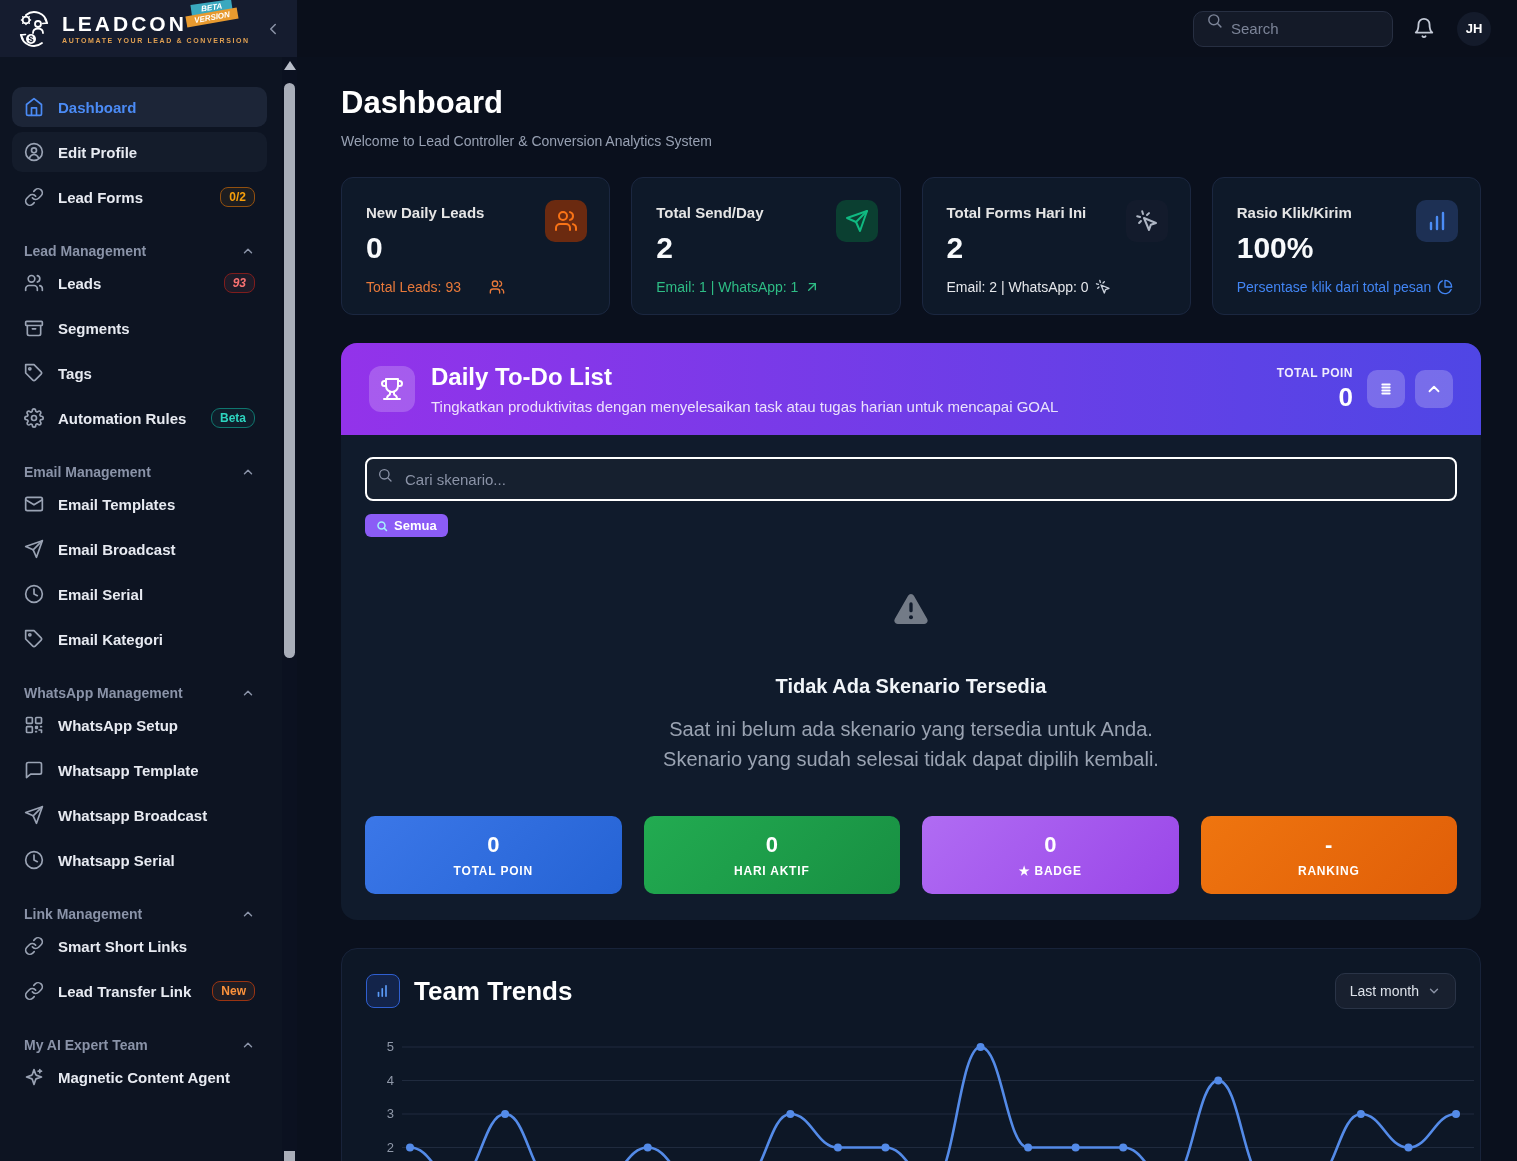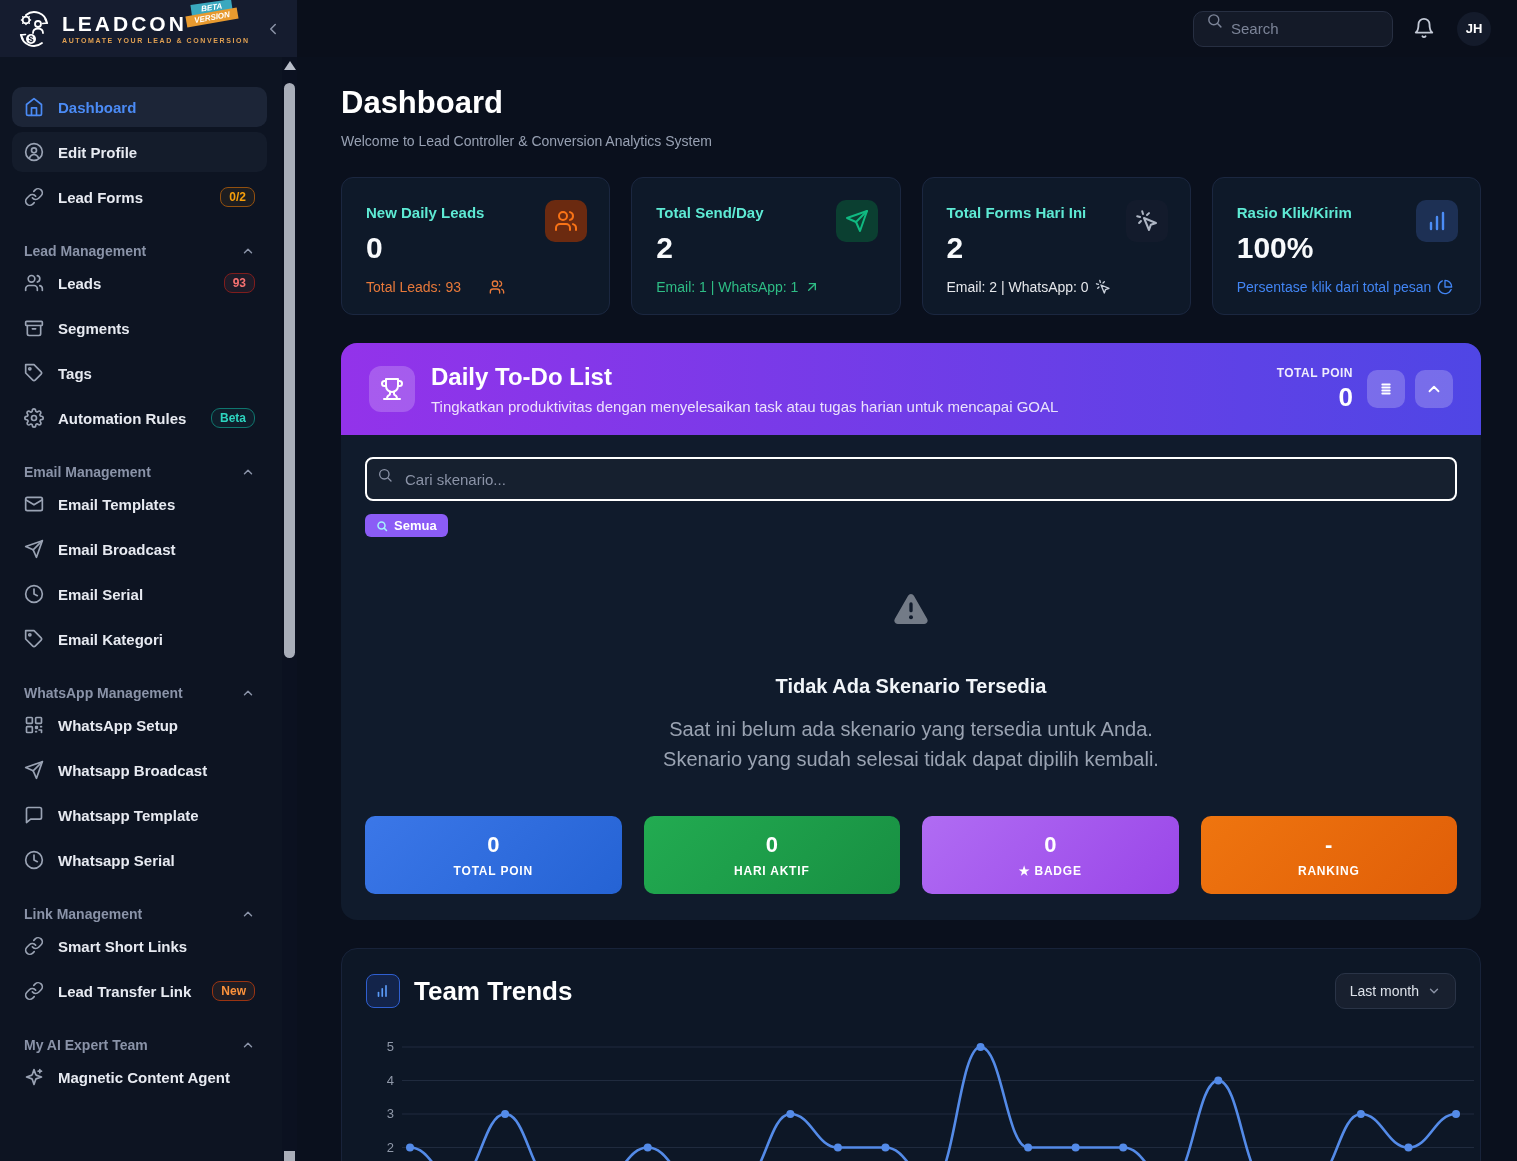--- a/index.html
+++ b/index.html
@@ -22,21 +22,21 @@
   .sidebar-nav { flex:1; padding:30px 30px 10px 12px; overflow:hidden; }
   .nav-item { display:flex; align-items:center; gap:14px; padding:10px 12px; border-radius:10px; font-size:15px; font-weight:bold; color:#e7eaf1; margin-bottom:5px; cursor:pointer; }
   .nav-item svg { width:20px; height:20px; stroke:#9aa3b4; flex-shrink:0; }
   .nav-item.active { background:#1c2537; color:#4b8bf5; }
   .nav-item.active svg { stroke:#4b8bf5; }
   .nav-item.subtle { background:#141c2b; }
   .nav-section { display:flex; justify-content:space-between; align-items:center; color:#8a93a8; font-size:14px; font-weight:bold; padding:6px 12px 4px; margin-top:20px; cursor:pointer; }
   .nav-section svg { width:14px; height:14px; stroke:#8a93a8; }
   .badge { margin-left:auto; font-size:12px; font-weight:bold; padding:2px 8px; border-radius:8px; }
   .badge-orange { color:#f59e0b; border:1px solid #92500f; background:rgba(245,158,11,0.07); }
-  .badge-red { color:#f87171; border:1px solid #7f1d1d; background:rgba(248,113,113,0.08); }
+  .badge-red { color:#f87171; border:1px solid #7f1d1d; background:rgba(248,113,113,0.08);font-style:italic; }
   .badge-teal { color:#2dd4bf; border:1px solid #0f766e; background:rgba(45,212,191,0.06); border-radius:9px; }
   .badge-new { color:#fb923c; border:1px solid #9a3412; background:rgba(251,146,60,0.08); }
 
   .sb-scroll { position:absolute; top:57px; right:0; bottom:0; width:15px; background:#0b1120; }
   .sb-arrow-up { position:absolute; top:4px; left:2px; width:0; height:0; border-left:6px solid transparent; border-right:6px solid transparent; border-bottom:9px solid #b9bec9; }
   .sb-thumb { position:absolute; top:26px; left:2px; width:11px; height:575px; background:#a9aeb9; border-radius:6px; }
   .sb-arrow-down { position:absolute; bottom:0; left:2px; width:11px; height:10px; background:#a9aeb9; }
 
   
   .main { flex:1; display:flex; flex-direction:column; min-width:0; }
@@ -49,21 +49,21 @@
   .bell svg { width:22px; height:22px; stroke:#c3c9d6; }
   .avatar { width:34px; height:34px; border-radius:50%; background:#141b2b; color:#fff; font-size:13px; font-weight:bold; display:flex; align-items:center; justify-content:center; cursor:pointer; }
 
   .content { padding:28px 36px 0 44px; overflow:hidden; }
   .page-title { font-size:31px; font-weight:bold; color:#ffffff; }
   .page-subtitle { font-size:14px; color:#98a1b3; margin-top:12px; }
 
   
   .stats-row { display:flex; gap:21px; margin-top:28px; }
   .stat-card { flex:1; height:138px; background:#0e1929; border:1px solid #1b2740; border-radius:12px; padding:26px 24px; position:relative; }
-  .stat-title { font-size:15px; font-weight:bold; color:#5eead4; }
+  .stat-title { font-size:15px; font-weight:bold; color:#e5e5e5; }
   .stat-value { font-size:30px; font-weight:bold; color:#f8fafc; margin-top:10px; }
   .stat-footer { font-size:14px; margin-top:14px; display:flex; align-items:center; gap:6px; }
   .stat-footer svg { width:16px; height:16px; }
   .f-orange { color:#e8793a;gap:28px; } .f-orange svg { stroke:#e8793a; }
   .f-green { color:#2ebd85; } .f-green svg { stroke:#2ebd85; }
   .f-gray { color:#e5e7eb; } .f-gray svg { stroke:#cbd2dd; }
   .f-blue { color:#4285f4; } .f-blue svg { stroke:#4285f4; }
   .stat-icon { position:absolute; top:22px; right:22px; width:42px; height:42px; border-radius:10px; display:flex; align-items:center; justify-content:center; }
   .stat-icon svg { width:24px; height:24px; }
   .si-orange { background:#6b2a10; } .si-orange svg { stroke:#f97316; }
@@ -261,30 +261,30 @@
         <svg viewBox="0 0 24 24" fill="none" stroke-width="2" stroke-linecap="round" stroke-linejoin="round">
             <rect x="3" y="3" width="7" height="7" rx="1"></rect>
             <rect x="14" y="3" width="7" height="7" rx="1"></rect>
             <rect x="3" y="14" width="7" height="7" rx="1"></rect>
             <path d="M14 14h2v2h-2zM20 14h1M14 20h1M18 18h3v3"></path>
           </svg>
         <span>WhatsApp Setup</span>
       </div>
       <div class="nav-item">
         <svg viewBox="0 0 24 24" fill="none" stroke-width="2" stroke-linecap="round" stroke-linejoin="round">
+            <path d="M21 15a2 2 0 0 1-2 2H8l-5 4V5a2 2 0 0 1 2-2h14a2 2 0 0 1 2 2z"></path>
+          </svg>
+        <span>Whatsapp Template</span>
+      </div>
+      <div class="nav-item">
+        <svg viewBox="0 0 24 24" fill="none" stroke-width="2" stroke-linecap="round" stroke-linejoin="round">
             <path d="M22 2 11 13"></path>
             <path d="M22 2l-7 20-4-9-9-4z"></path>
           </svg>
         <span>Whatsapp Broadcast</span>
-      </div>
-      <div class="nav-item">
-        <svg viewBox="0 0 24 24" fill="none" stroke-width="2" stroke-linecap="round" stroke-linejoin="round">
-            <path d="M21 15a2 2 0 0 1-2 2H8l-5 4V5a2 2 0 0 1 2-2h14a2 2 0 0 1 2 2z"></path>
-          </svg>
-        <span>Whatsapp Template</span>
       </div>
       <div class="nav-item">
         <svg viewBox="0 0 24 24" fill="none" stroke-width="2" stroke-linecap="round" stroke-linejoin="round">
             <circle cx="12" cy="12" r="10"></circle>
             <polyline points="12 6 12 12 16 14"></polyline>
           </svg>
         <span>Whatsapp Serial</span>
       </div>
 
       <div class="nav-section">

